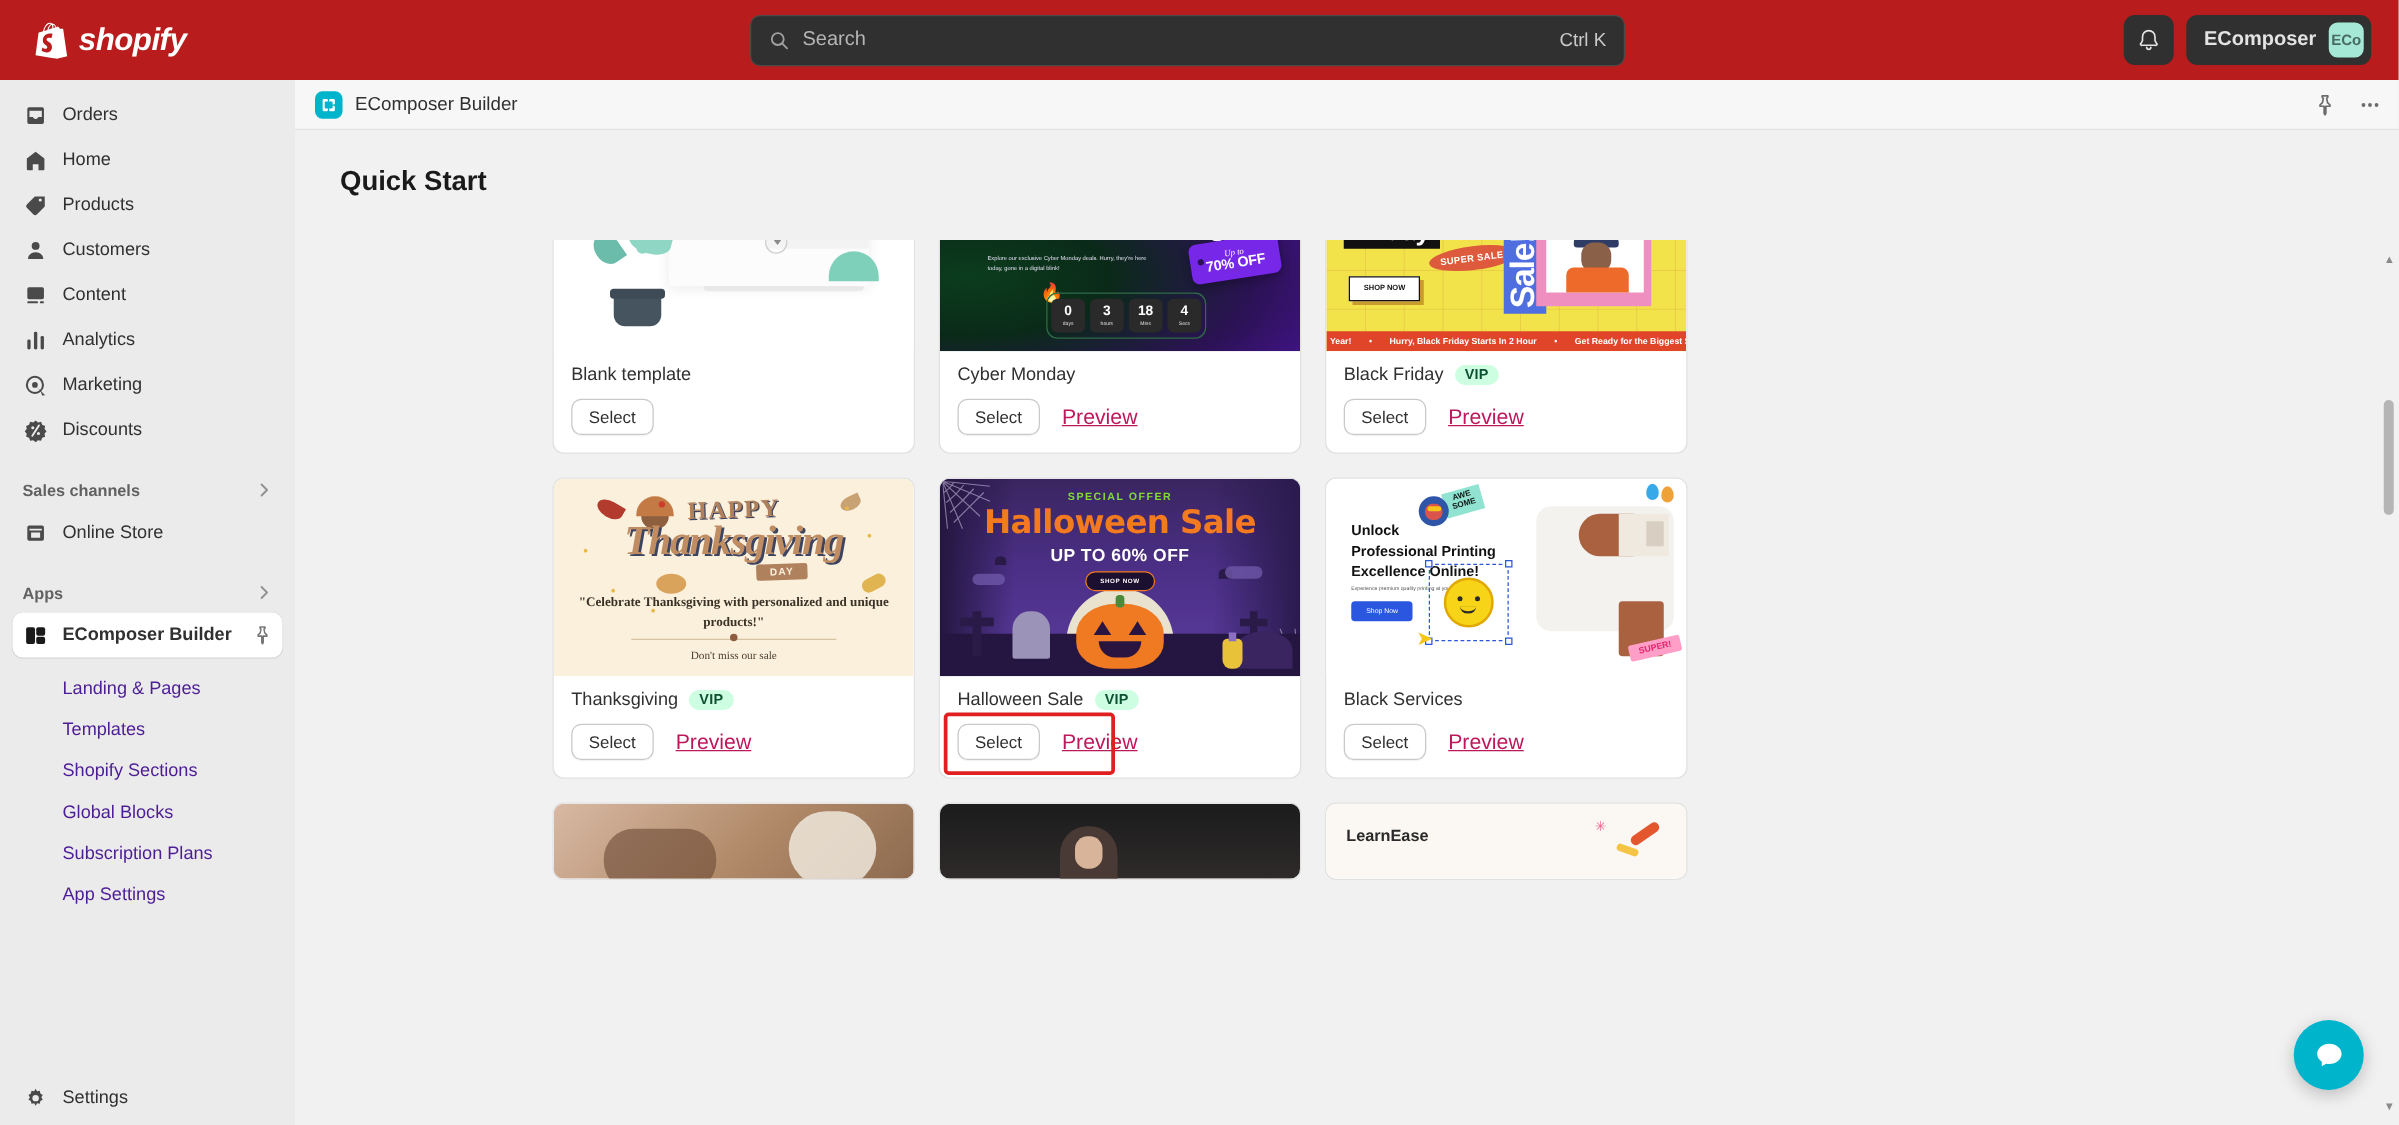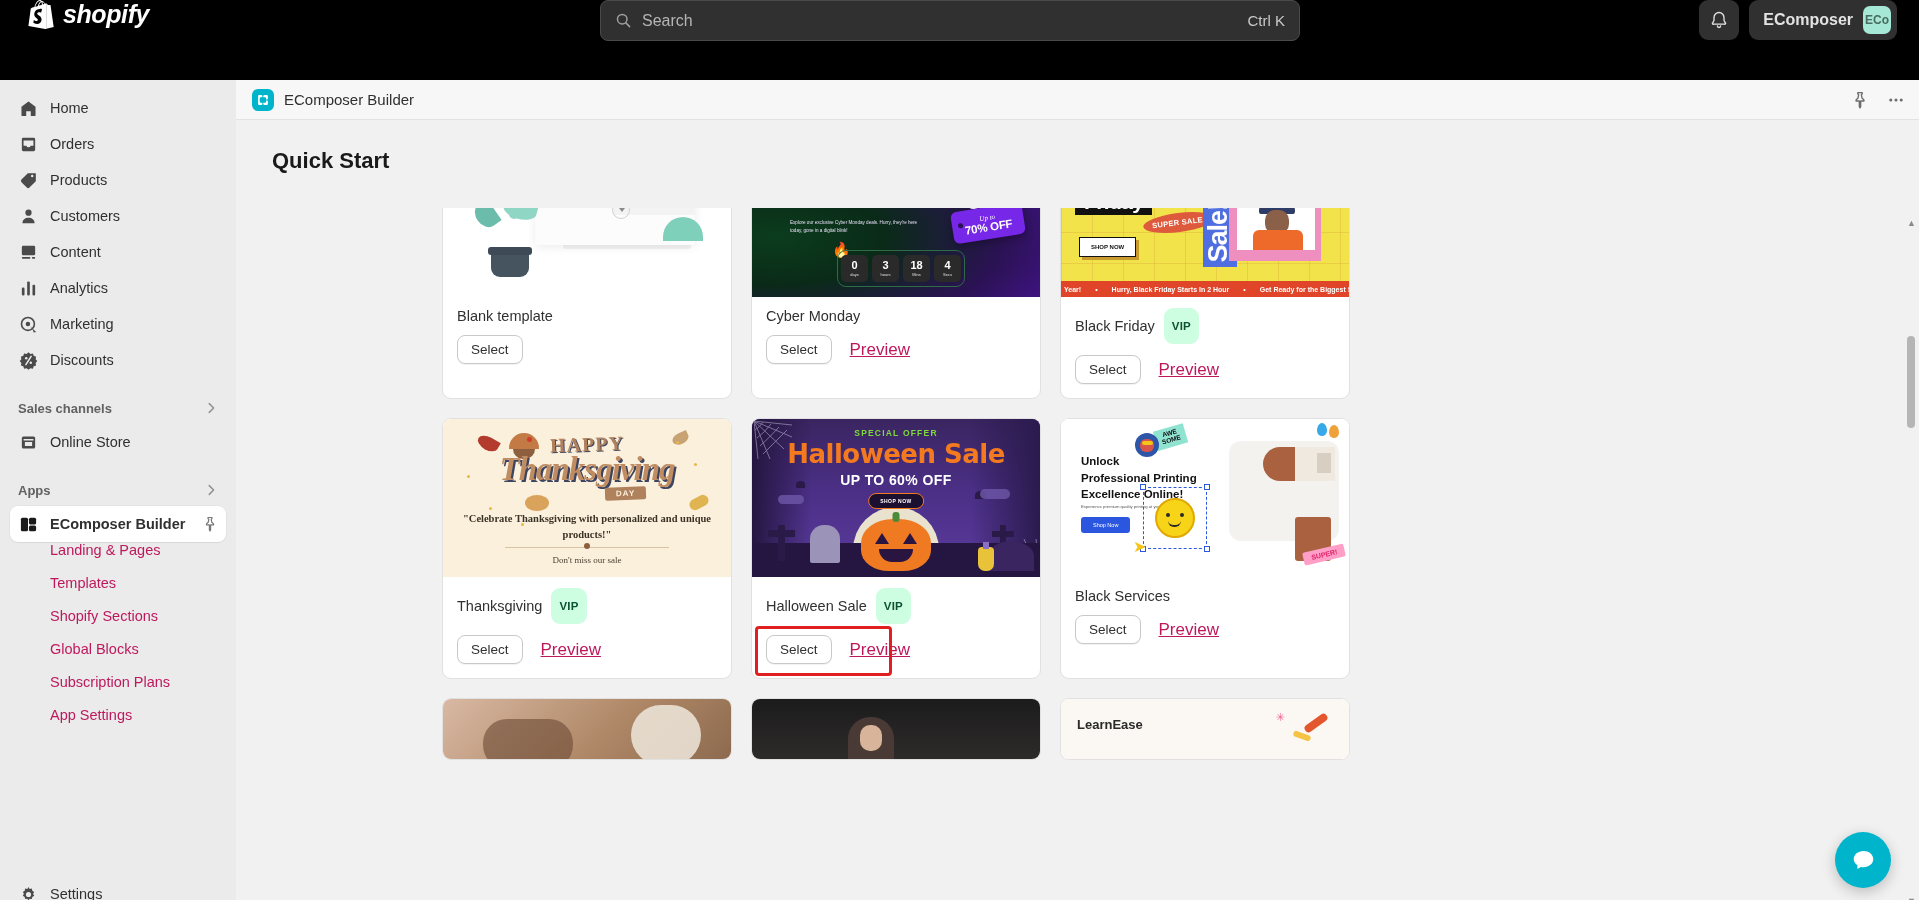--- a/index.html
+++ b/index.html
@@ -6,24 +6,24 @@
   html, body { width: 1919px; height: 900px; overflow: hidden; }
   body {
     font-family: "Liberation Sans", sans-serif;
     background: #f1f1f1;
     color: #303030;
     -webkit-font-smoothing: antialiased;
   }
 
   
   .topbar {
-    height: 80px;
-    background: #000000;
+    height: 64px;
+    background: #b91c1c;
     display: flex;
-    align-items: flex-start;
+    align-items: center;
     padding: 0 20px;
     position: relative;
   }
   .brand { display: flex; align-items: center; gap: 9px; padding-left: 8px; }
   .brand-mark { width: 26px; height: 29px; display: block; }
   .brand-word { color: #fff; font-size: 25px; font-style: italic; font-weight: 700; letter-spacing: -0.4px; }
 
   .search-wrap { position: absolute; left: 600px; width: 700px; }
   .searchbox {
     height: 41px;
@@ -70,23 +70,23 @@
   .nav-item {
     height: 36px; display: flex; align-items: center; gap: 12px;
     padding: 0 8px; border-radius: 8px; cursor: pointer;
     font-size: 14.5px; color: #303030; font-weight: 500;
   }
   .nav-item .ico { width: 20px; height: 20px; flex: 0 0 20px; display: flex; align-items: center; justify-content: center; }
   .nav-item .ico svg { width: 19px; height: 19px; fill: #4a4a4a; }
   .nav-item.active { background: #fff; box-shadow: 0 0 0 .5px rgba(0,0,0,.06), 0 1px 1px rgba(0,0,0,.05); font-weight: 600; }
   .nav-item.active .ico svg { fill: #1a1a1a; }
   .nav-sub {
-    height: 33px; display: flex; align-items: flex-start;
+    height: 33px; display: flex; align-items: flex-end;
     padding-left: 40px; border-radius: 8px; cursor: pointer;
-    font-size: 14.5px; color: #be185d;
+    font-size: 14.5px; color: #4c1d95;
   }
   .sec-head {
     display: flex; align-items: center; justify-content: space-between;
     padding: 0 8px; height: 32px; margin-top: 14px;
     font-size: 13px; font-weight: 700; color: #616161;
   }
   .sec-head .chev { width: 14px; height: 14px; opacity: .65; }
   .pin-ico { margin-left: auto; width: 16px; height: 16px; opacity: .75; }
   .sidebar-foot { margin-top: auto; padding-bottom: 4px; }
 
@@ -117,21 +117,21 @@
   .card {
     background: #fff; border: 1px solid #e1e1e1; border-radius: 9px;
     overflow: hidden; display: flex; flex-direction: column;
   }
   .thumb { height: 158px; position: relative; overflow: hidden; background: #fff; }
   .cfoot { padding: 11px 14px 14px 14px; }
   .ctitle-row { display: flex; align-items: center; gap: 9px; }
   .ctitle { font-size: 14.5px; color: #303030; }
   .vip {
     background: #cdfee1; color: #0c5132; font-size: 11.5px; font-weight: 600;
-    padding: 12px 8px; border-radius: 9px; letter-spacing: .2px;
+    padding: 2px 8px; border-radius: 9px; letter-spacing: .2px;
   }
   .cbtns { display: flex; align-items: center; gap: 18px; margin-top: 11px; }
   .btn-select {
     background: #fff; border: 1px solid #c9c9c9; border-radius: 8px;
     padding: 6px 13px; font-size: 13.5px; color: #303030; cursor: pointer;
     font-family: inherit; box-shadow: 0 1px 0 rgba(0,0,0,.05);
   }
   .link-preview { font-size: 17px; color: #be185d; text-decoration: underline; cursor: pointer; }
 
   .highlight-ring {
@@ -313,32 +313,32 @@
   </div>
 </div>
 
 <div class="shell">
 
   <nav class="sidebar">
 
     <div class="nav-item">
       <span class="ico">
           <svg viewBox="0 0 20 20">
+            <path d="M3 4.5A1.5 1.5 0 0 1 4.5 3h11A1.5 1.5 0 0 1 17 4.5v11a1.5 1.5 0 0 1-1.5 1.5h-11A1.5 1.5 0 0 1 3 15.5zm1.8 1.3v5.4h2.9a2.4 2.4 0 0 0 4.6 0h2.9V5.8z"></path>
+          </svg>
+        </span>
+      <span>Orders</span>
+    </div>
+    <div class="nav-item">
+      <span class="ico">
+          <svg viewBox="0 0 20 20">
             <path d="M10 2.5 2.6 8.2V17a1 1 0 0 0 1 1h4v-5h4.8v5h4a1 1 0 0 0 1-1V8.2z"></path>
           </svg>
         </span>
       <span>Home</span>
-    </div>
-    <div class="nav-item">
-      <span class="ico">
-          <svg viewBox="0 0 20 20">
-            <path d="M3 4.5A1.5 1.5 0 0 1 4.5 3h11A1.5 1.5 0 0 1 17 4.5v11a1.5 1.5 0 0 1-1.5 1.5h-11A1.5 1.5 0 0 1 3 15.5zm1.8 1.3v5.4h2.9a2.4 2.4 0 0 0 4.6 0h2.9V5.8z"></path>
-          </svg>
-        </span>
-      <span>Orders</span>
     </div>
     <div class="nav-item">
       <span class="ico">
           <svg viewBox="0 0 20 20">
             <path d="M9.3 2.3 2.6 9a2 2 0 0 0 0 2.8l5.6 5.6a2 2 0 0 0 2.8 0l6.7-6.7V2.3zm4.6 4.3a1.3 1.3 0 1 1 0-2.6 1.3 1.3 0 0 1 0 2.6z"></path>
           </svg>
         </span>
       <span>Products</span>
     </div>
     <div class="nav-item">

